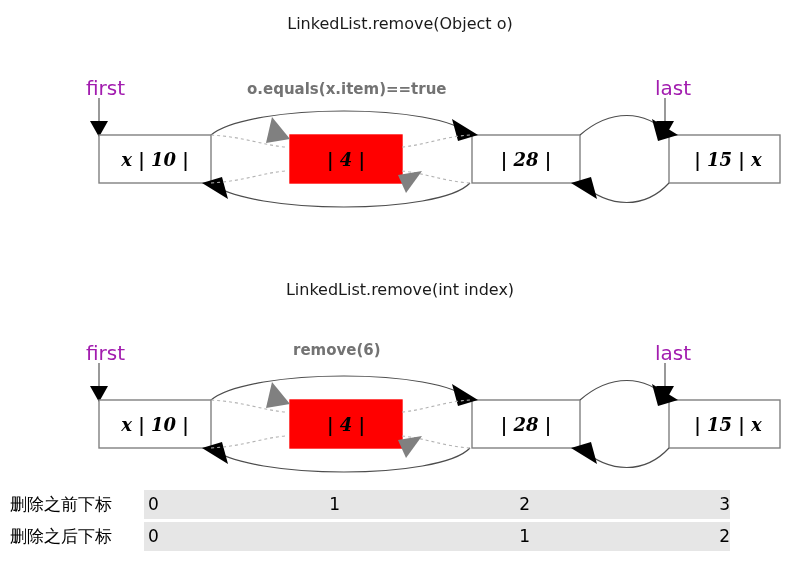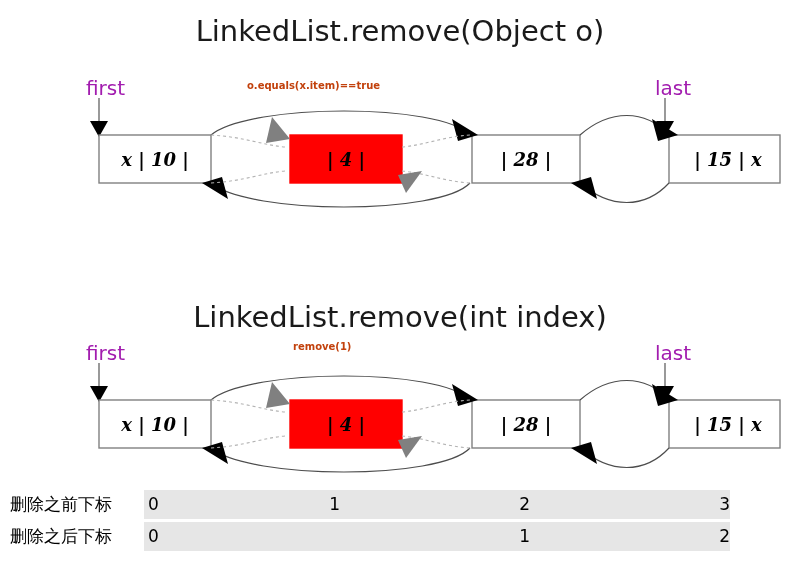--- a/index.html
+++ b/index.html
@@ -18,39 +18,39 @@
     position: absolute;
     left: 0; top: 0;
     width: 800px;
     height: 569px;
   }
   .diagram-title {
     position: absolute;
     width: 100%;
     text-align: center;
     font-family: "DejaVu Sans", sans-serif;
-    font-size: 29px;
+    font-size: 16px;
     color: #1a1a1a;
     letter-spacing: 0px;
   }
   #title-1 { top: 14px; }
-  #title-2 { top: 300px; text-align: center; }
+  #title-2 { top: 280px; text-align: center; }
 
   .ptr-label {
     position: absolute;
     font-family: "DejaVu Sans", sans-serif;
     font-size: 20px;
     color: #a21caf;
   }
   .op-label {
     position: absolute;
     font-family: "DejaVu Sans", sans-serif;
-    font-size: 10px;
+    font-size: 15px;
     font-weight: bold;
-    color: #c2410c;
+    color: #737373;
     white-space: nowrap;
   }
   .node-text {
     font-family: "DejaVu Serif", serif;
     font-size: 18px;
     font-weight: bold;
     font-style: italic;
     fill: #000000;
   }
 
@@ -158,21 +158,21 @@
     <text class="node-text" x="526" y="71" text-anchor="middle">| 28 |</text>
     <text class="node-text" x="728" y="71" text-anchor="middle">| 15 | x</text>
   </svg>
 
   <div class="diagram-title" id="title-2">LinkedList.remove(int index)</div>
 
   <div class="ptr-label" style="left:86px; top:341px;">first</div>
 
   <div class="ptr-label" style="left:655px; top:341px;">last</div>
 
-  <div class="op-label" style="left:293px; top:341px;">remove(1)</div>
+  <div class="op-label" style="left:293px; top:341px;">remove(6)</div>
 
   <svg width="800" height="140" style="position:absolute; left:0; top:360px;">
 
     <line x1="99" y1="3" x2="99" y2="32" stroke="#808080" stroke-width="1.6"></line>
     <polygon points="90,26 108,26 99,42" fill="#000000"></polygon>
     <line x1="665" y1="3" x2="665" y2="32" stroke="#808080" stroke-width="1.6"></line>
     <polygon points="656,26 674,26 665,42" fill="#000000"></polygon>
 
     <rect x="99" y="40" width="112" height="48" fill="#ffffff" stroke="#808080" stroke-width="1.4"></rect>
     <rect x="290" y="40" width="112" height="48" fill="#ff0000" stroke="#ff0000" stroke-width="1.4"></rect>

